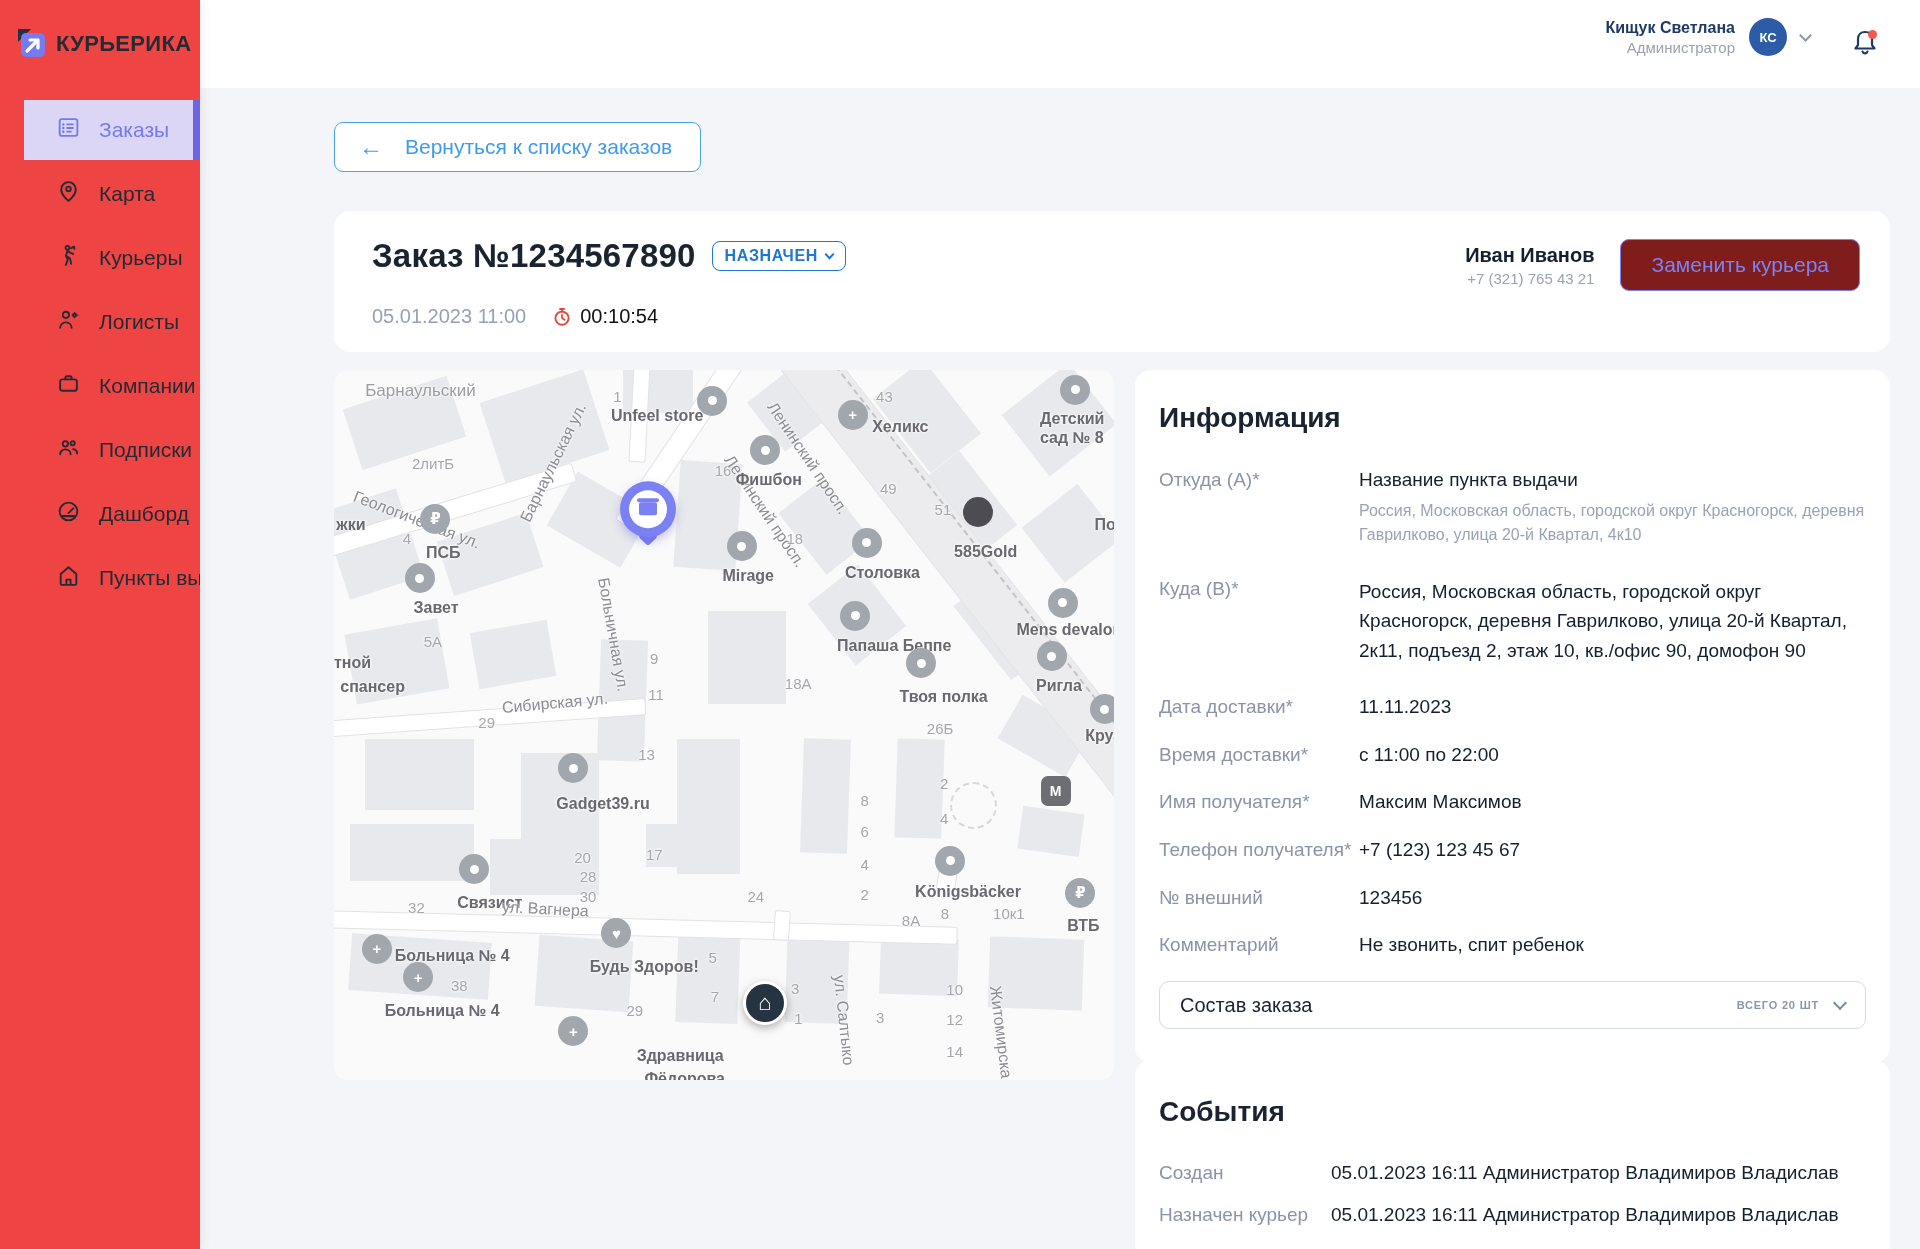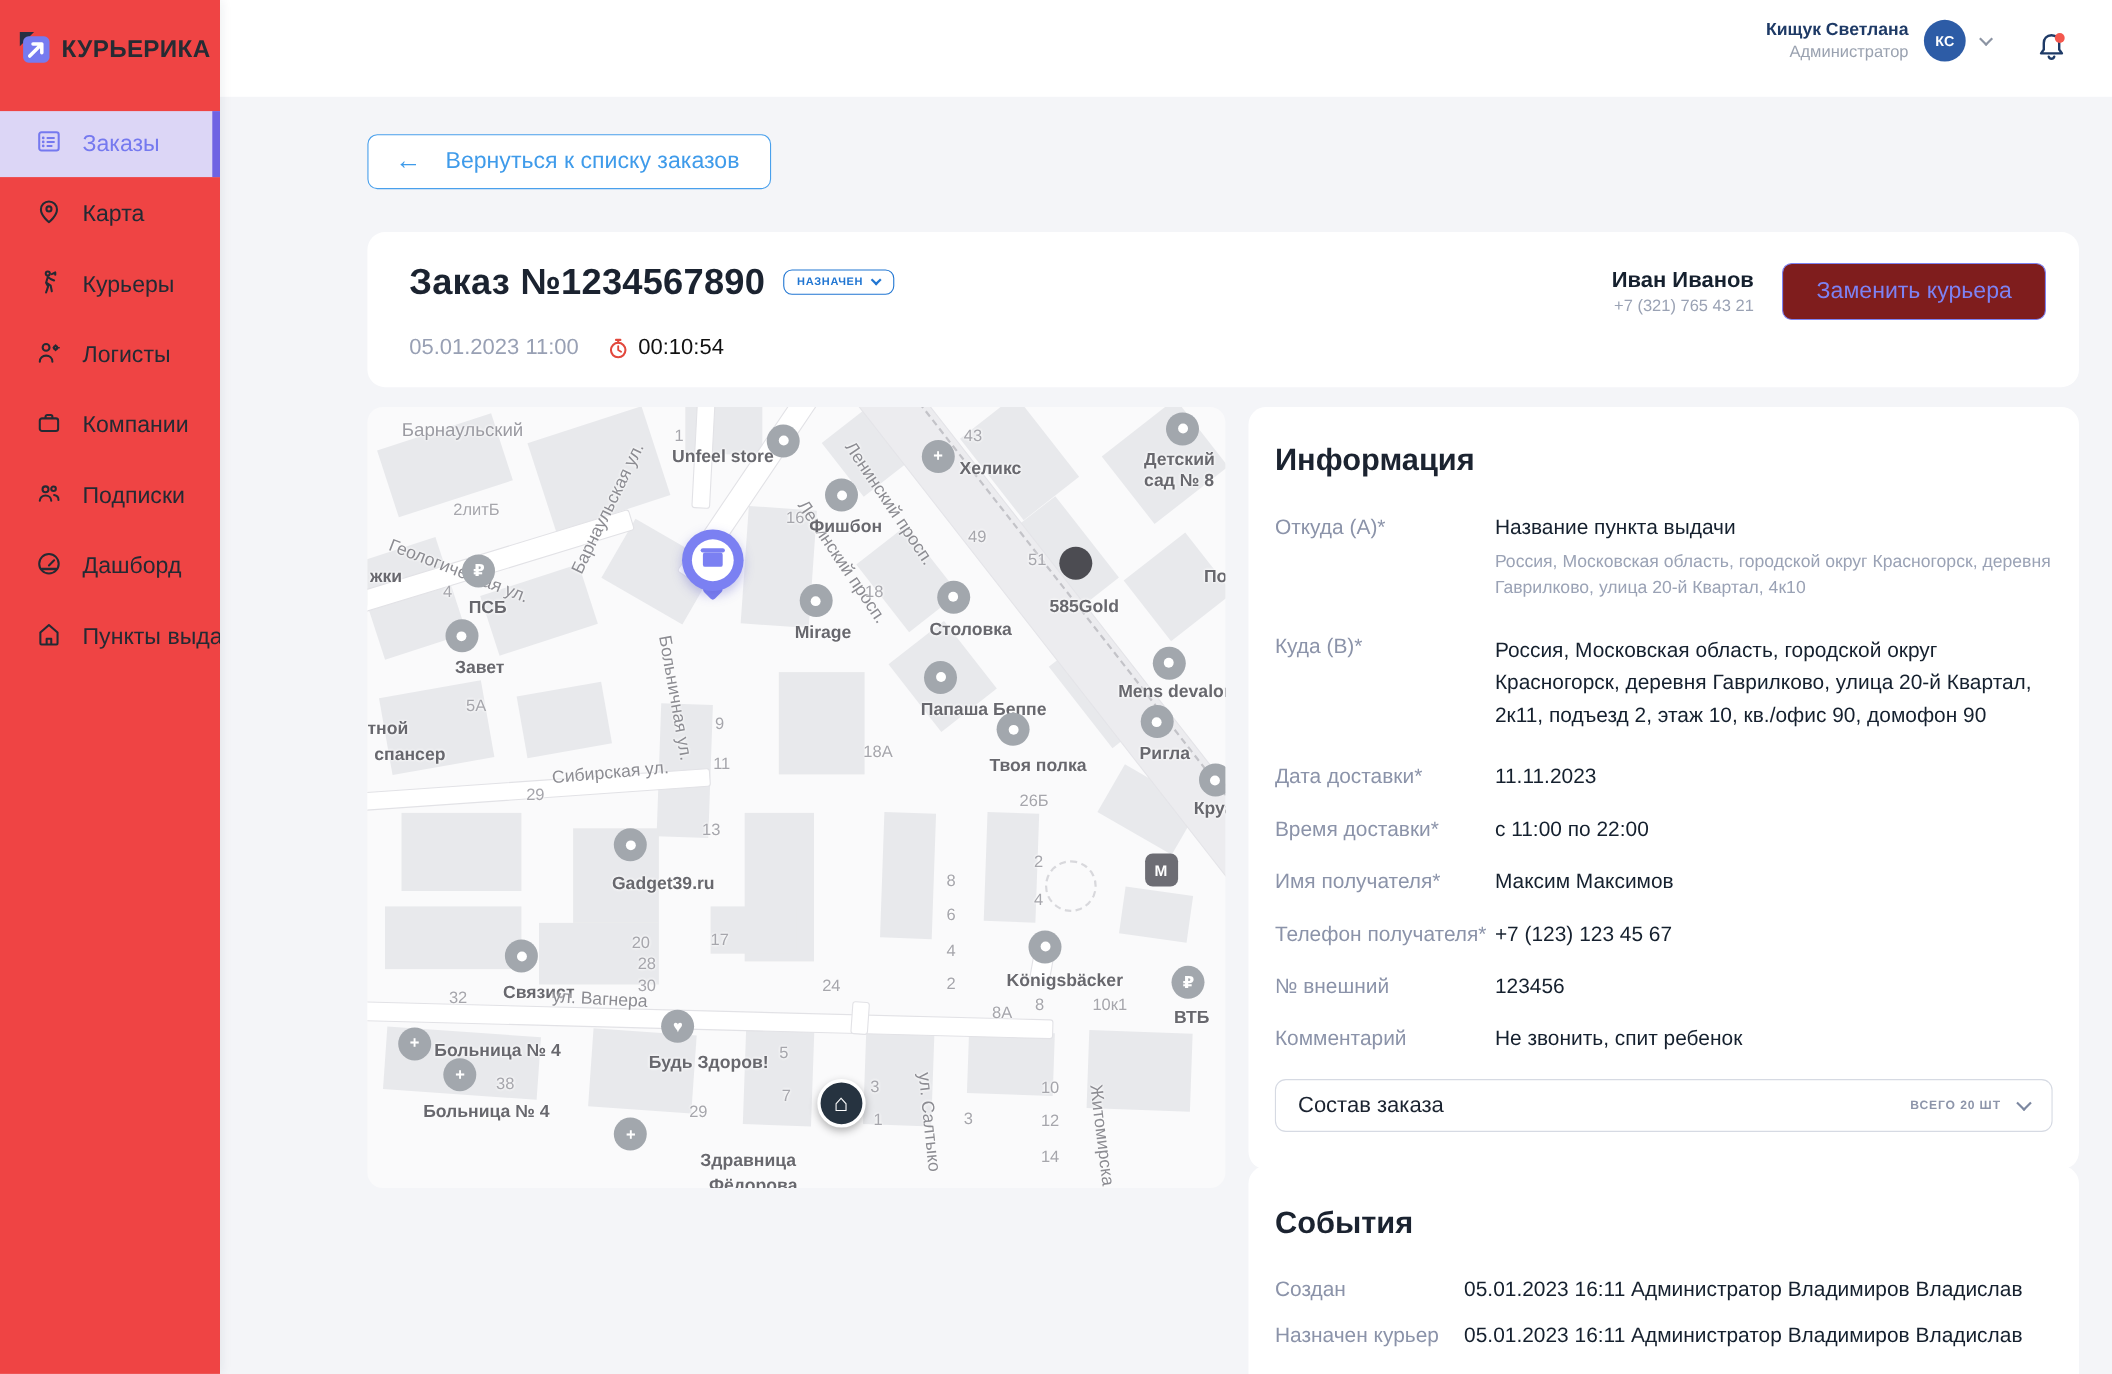--- a/index.html
+++ b/index.html
@@ -15,35 +15,35 @@
   .user-role { font-size:15px; color:#9aa2b0; margin-top:2px; }
   .avatar { width:38px; height:38px; border-radius:50%; background:#2d5ca6; color:#fff; font-size:13px; font-weight:700; display:flex; align-items:center; justify-content:center; }
   .chev { width:9px; height:9px; border-right:2px solid #8c94a3; border-bottom:2px solid #8c94a3; transform:rotate(45deg); margin-top:-4px; }
   .bellbox { position:absolute; right:38px; top:26px; width:34px; height:34px; cursor:pointer; }
 
   
   .sidebar { position:absolute; left:0; top:0; width:200px; height:100%; background:#ef4444; z-index:6; box-shadow:2px 0 10px rgba(30,35,60,.08); }
   .logo { display:flex; align-items:center; gap:8px; padding:26px 0 0 16px; }
   .logo-text { font-size:22px; font-weight:800; letter-spacing:.3px; color:#262b33; }
   .menu { margin-top:38px; }
-  .menu-item { display:flex; align-items:center; gap:18px; height:60px; padding-left:32px; margin-bottom:4px; font-size:21px; color:#242a33; cursor:pointer; white-space:nowrap; overflow:hidden; }
+  .menu-item { display:flex; align-items:center; gap:18px; height:60px; padding-left:32px; margin-bottom:4px; font-size:21px; color:#242a33; cursor:pointer; white-space:nowrap; overflow:hidden;margin-left:24px; }
   .menu-item svg { flex:0 0 auto; }
   .menu-item.active { background:#dcd6f6; color:#7579ef; border-right:7px solid #6f63e3; }
 
   
   .back-btn { position:absolute; left:334px; top:122px; height:50px; display:flex; align-items:center; gap:22px; padding:0 28px 0 24px; background:#fff; border:1px solid #49a0ec; border-radius:9px; color:#3f9bea; font-size:21px; cursor:pointer; }
   .back-arrow { font-size:24px; line-height:1; }
 
   
   .card { position:absolute; background:#fff; border-radius:16px; }
   .order-card { left:334px; top:211px; width:1556px; height:141px; padding:26px 30px 0 38px; }
   .order-top { display:flex; align-items:flex-start; justify-content:space-between; }
   .order-left { display:flex; align-items:center; gap:16px; }
   .order-title { font-size:33px; font-weight:700; letter-spacing:.2px; }
-  .status-badge { display:flex; align-items:center; gap:8px; border:1.5px solid #2176d2; color:#2176d2; border-radius:8px; font-size:10px; font-weight:700; letter-spacing:.6px; padding:5px 12px; cursor:pointer; }
+  .status-badge { display:flex; align-items:center; gap:8px; border:1.5px solid #2176d2; color:#2176d2; border-radius:8px; font-size:16px; font-weight:700; letter-spacing:.6px; padding:5px 12px; cursor:pointer; }
   .status-badge .chev { border-color:#2176d2; width:7px; height:7px; margin-top:-3px; }
   .order-right { display:flex; align-items:center; gap:26px; margin-top:2px; }
   .courier-info { text-align:right; }
   .courier-name { font-size:20px; font-weight:600; color:#15202e; }
   .courier-phone { font-size:15px; color:#9aa2b4; margin-top:3px; }
   .replace-btn { border:1px solid #7d82f2; color:#7d82f2; background:#7f1d1d; border-radius:9px; font-size:21px; padding:13px 30px; cursor:pointer; font-family:inherit; }
   .order-sub { display:flex; align-items:center; gap:26px; margin-top:14px; }
   .order-date { font-size:20px; color:#98a0b4; }
   .order-timer { display:flex; align-items:center; gap:8px; font-size:20px; color:#111; }
 

